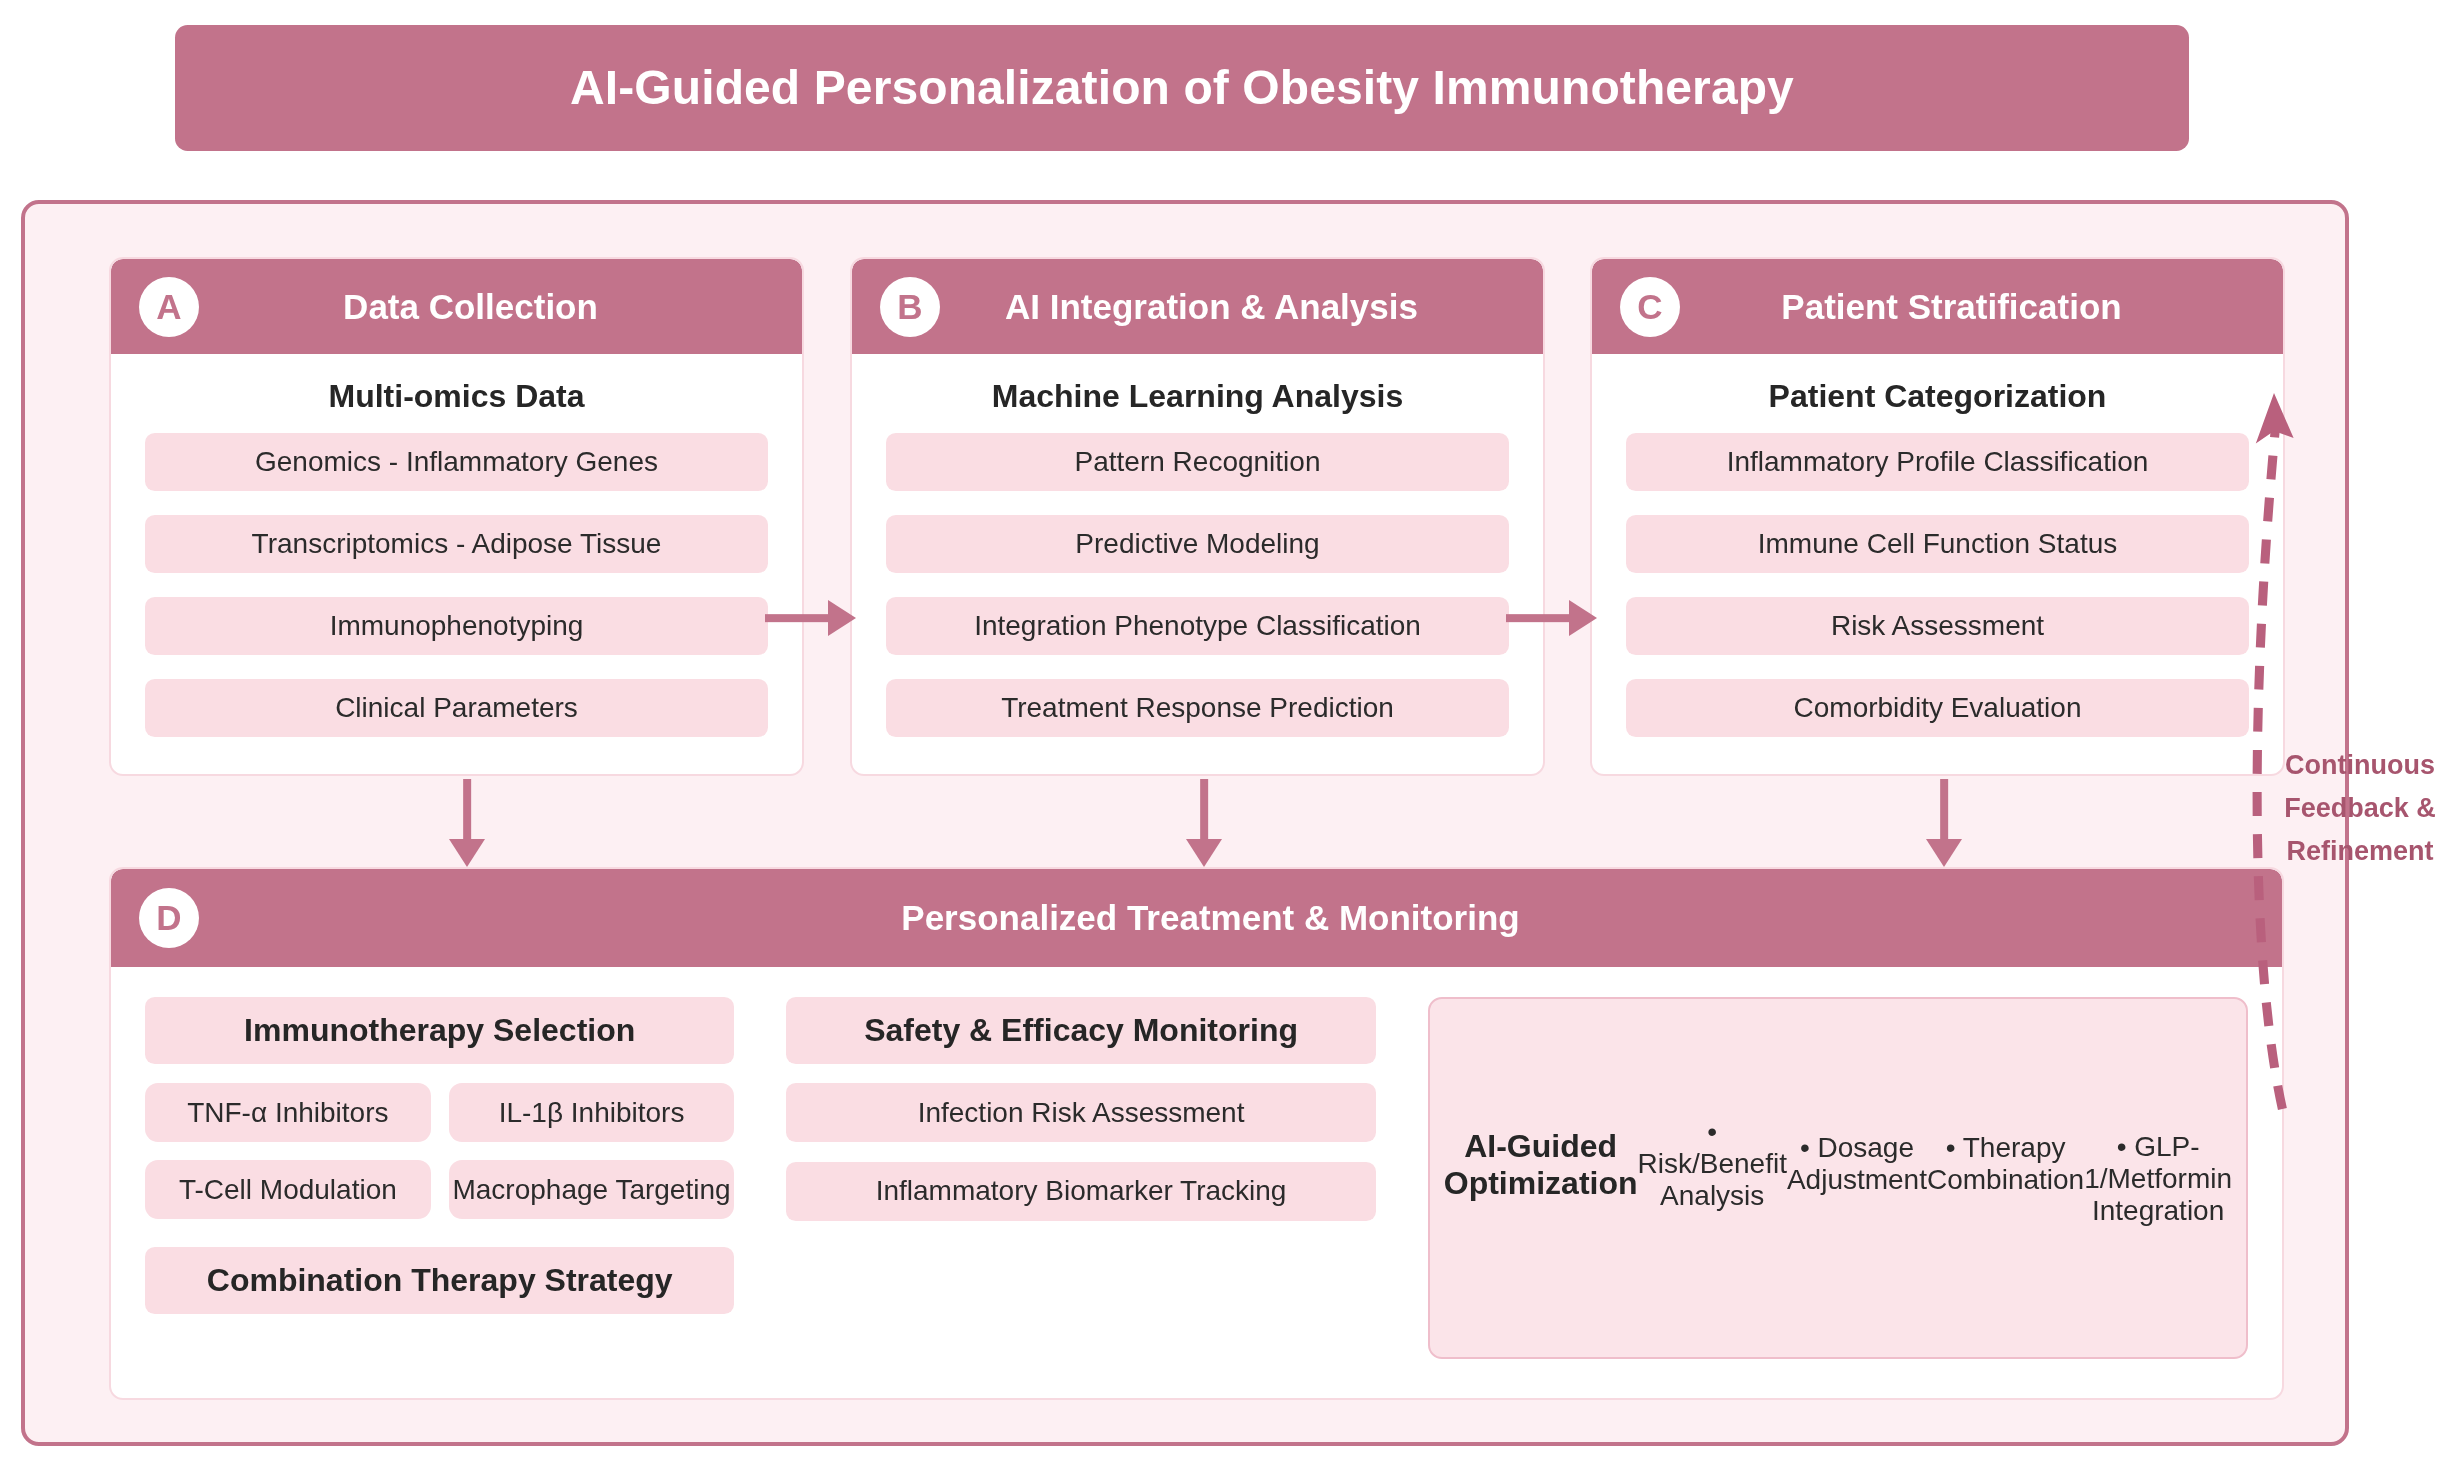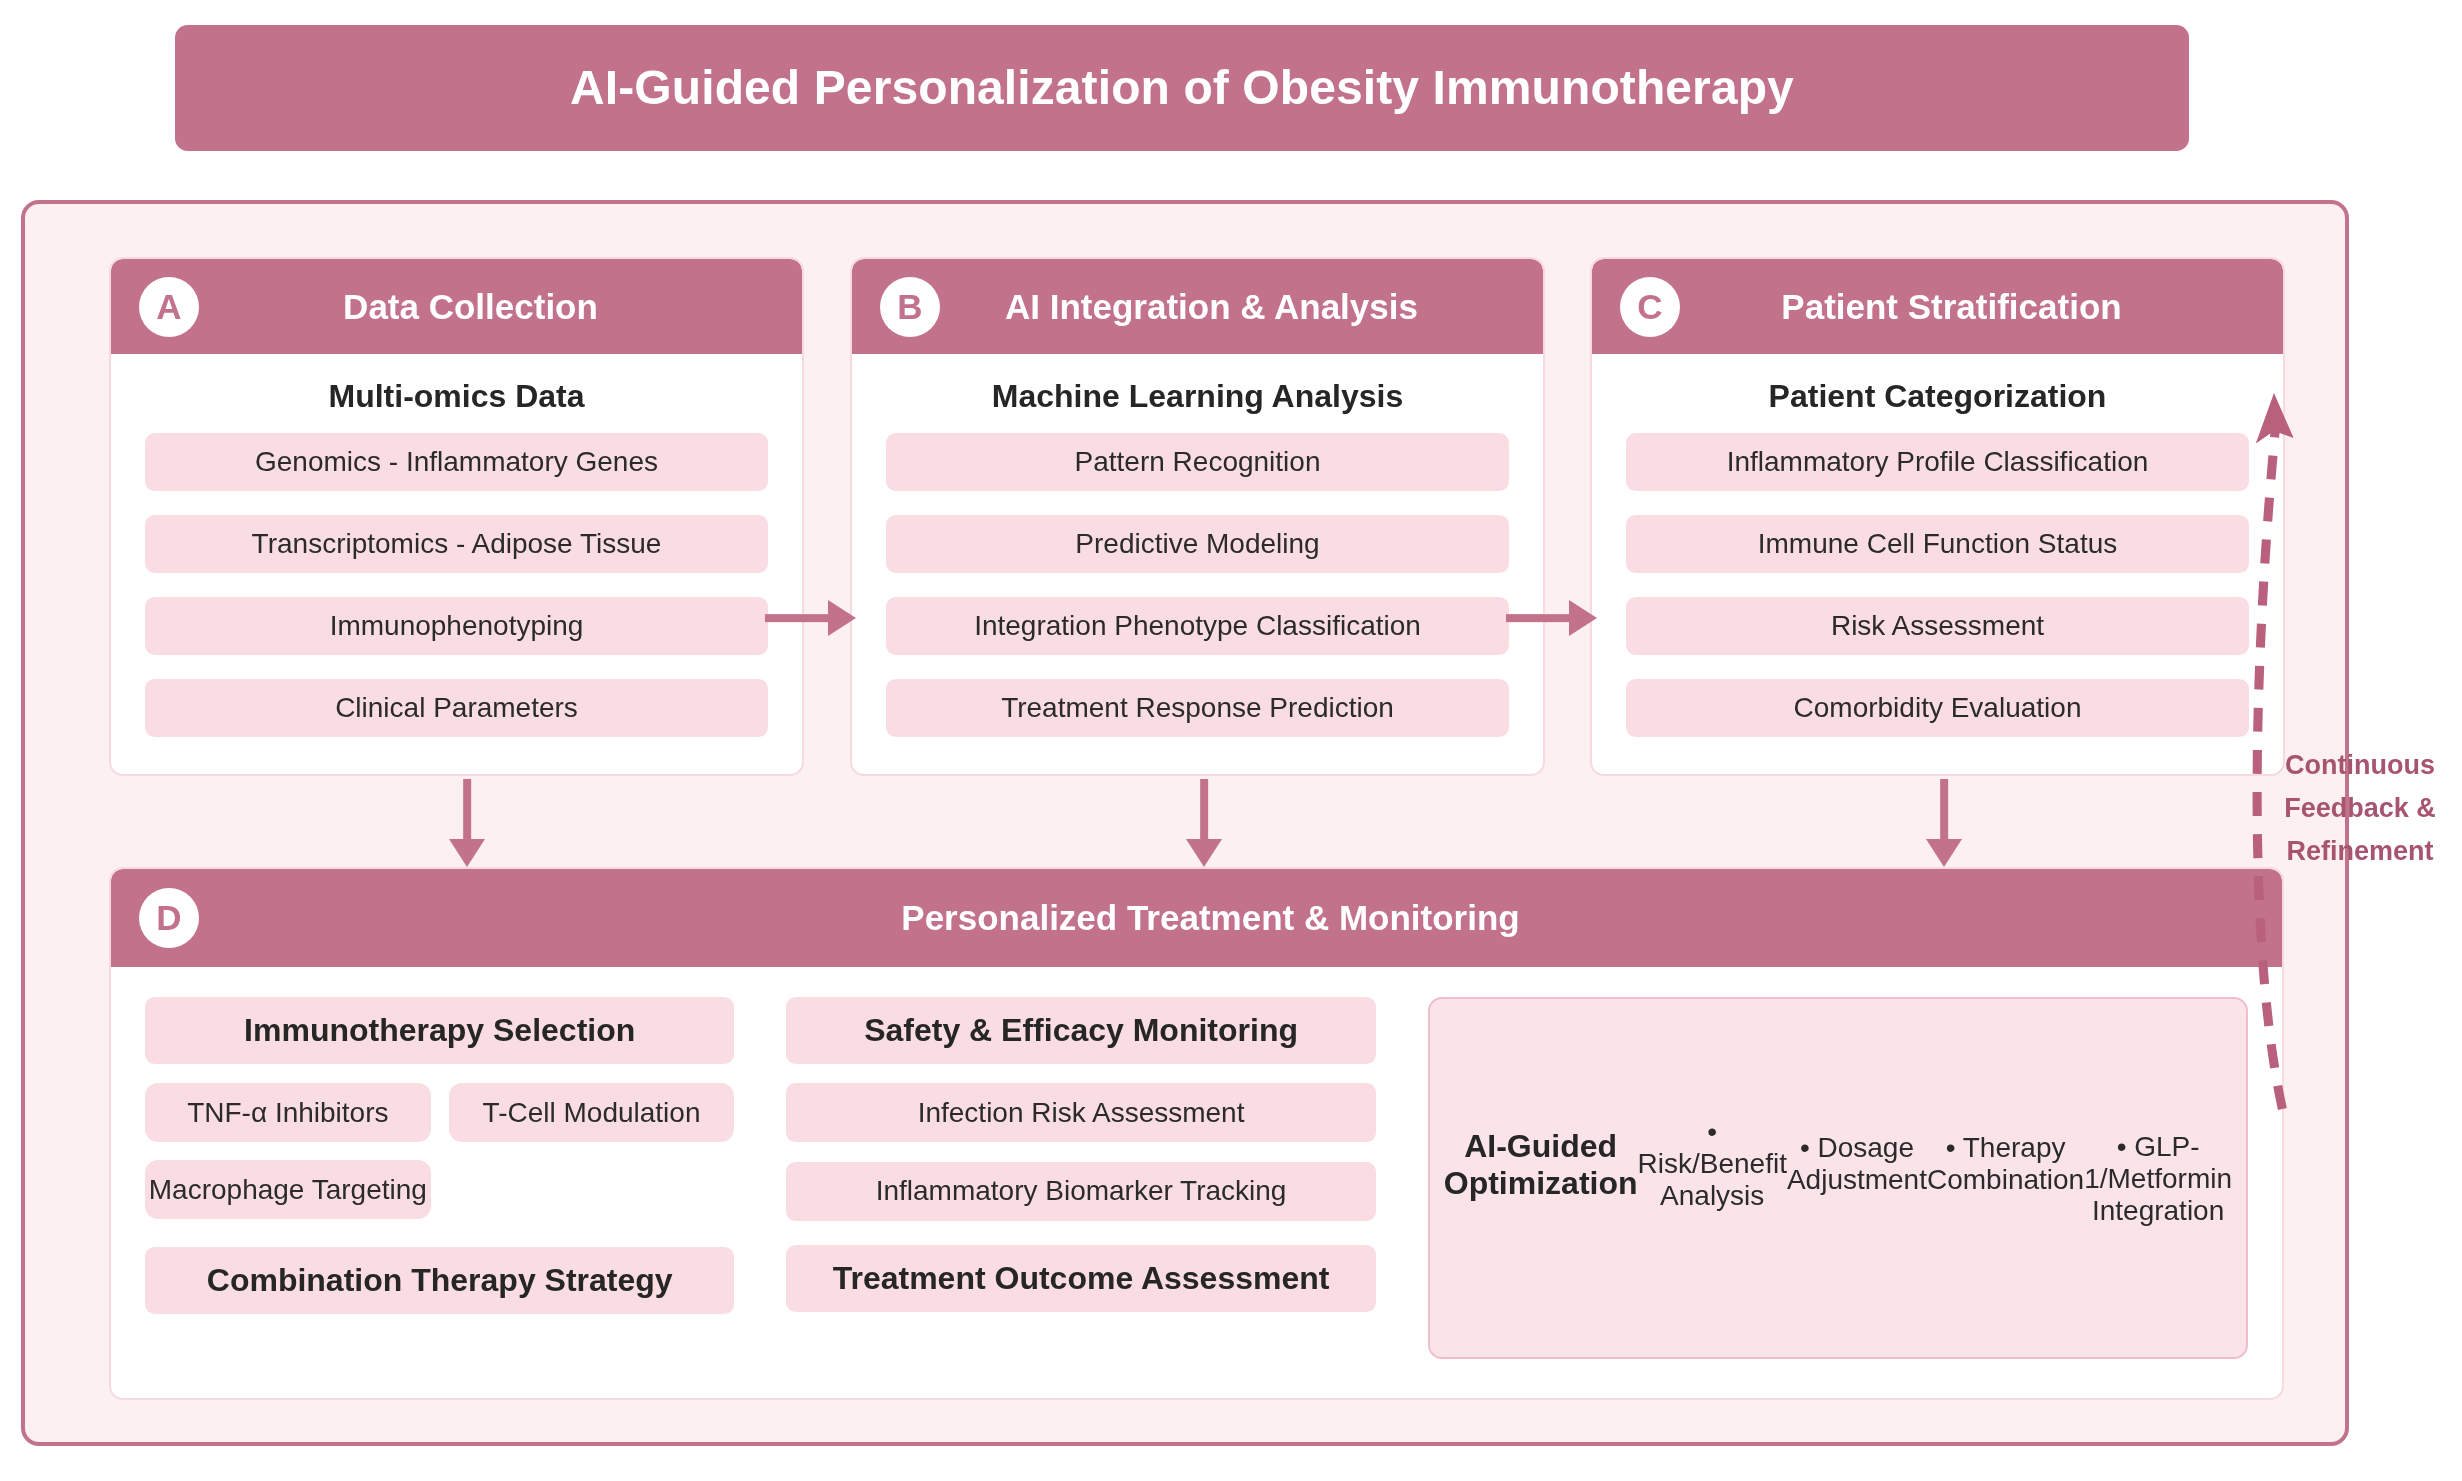--- a/index.html
+++ b/index.html
@@ -335,31 +335,31 @@
       <div class="badge-circle">D</div>
       <div class="stage-title">Personalized Treatment &amp; Monitoring</div>
     </div>
 
     <div id="d-columns">
 
       <div class="d-col">
         <div class="pill-head">Immunotherapy Selection</div>
         <div class="pill-grid">
           <div class="pill-sub">TNF-α Inhibitors</div>
+          <div class="pill-sub">IL-1β Inhibitors</div>
           <div class="pill-sub">T-Cell Modulation</div>
           <div class="pill-sub">Macrophage Targeting</div>
         </div>
         <div class="pill-head">Combination Therapy Strategy</div>
       </div>
 
       <div class="d-col">
         <div class="pill-head">Safety &amp; Efficacy Monitoring</div>
         <div class="pill-sub">Infection Risk Assessment</div>
         <div class="pill-sub">Inflammatory Biomarker Tracking</div>
-        <div class="pill-head" style="margin-top:24px;">Treatment Outcome Assessment</div>
       </div>
 
       <div class="d-col optimization">
         <div class="opt-box">
           <div class="opt-title">AI-Guided Optimization</div>
           <div class="opt-item">• Risk/Benefit Analysis</div>
           <div class="opt-item">• Dosage Adjustment</div>
           <div class="opt-item">• Therapy Combination</div>
           <div class="opt-item">• GLP-1/Metformin Integration</div>
         </div>

